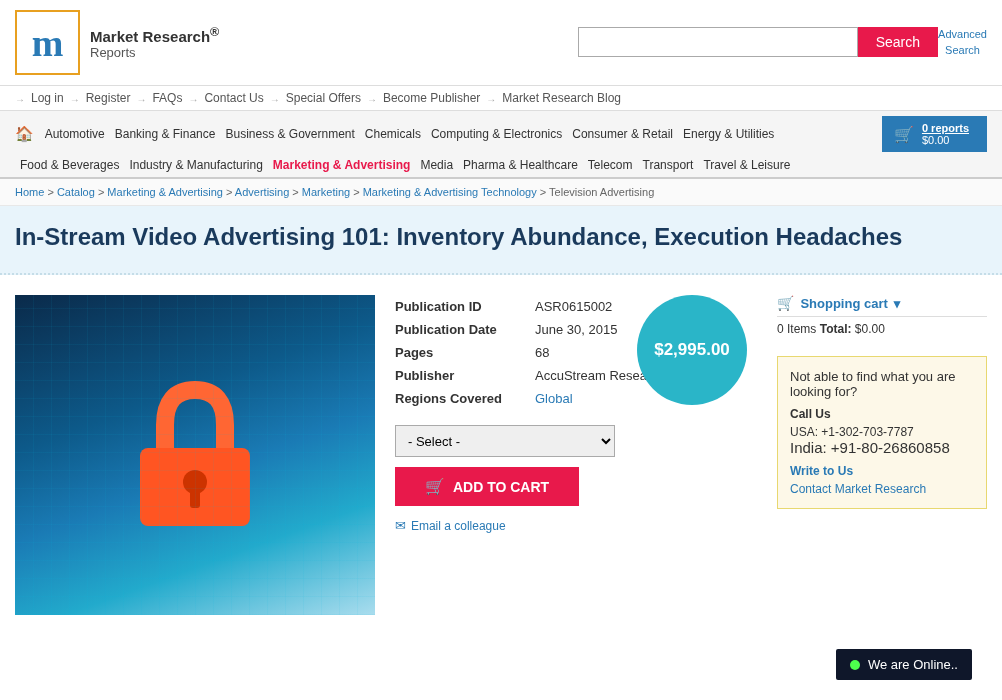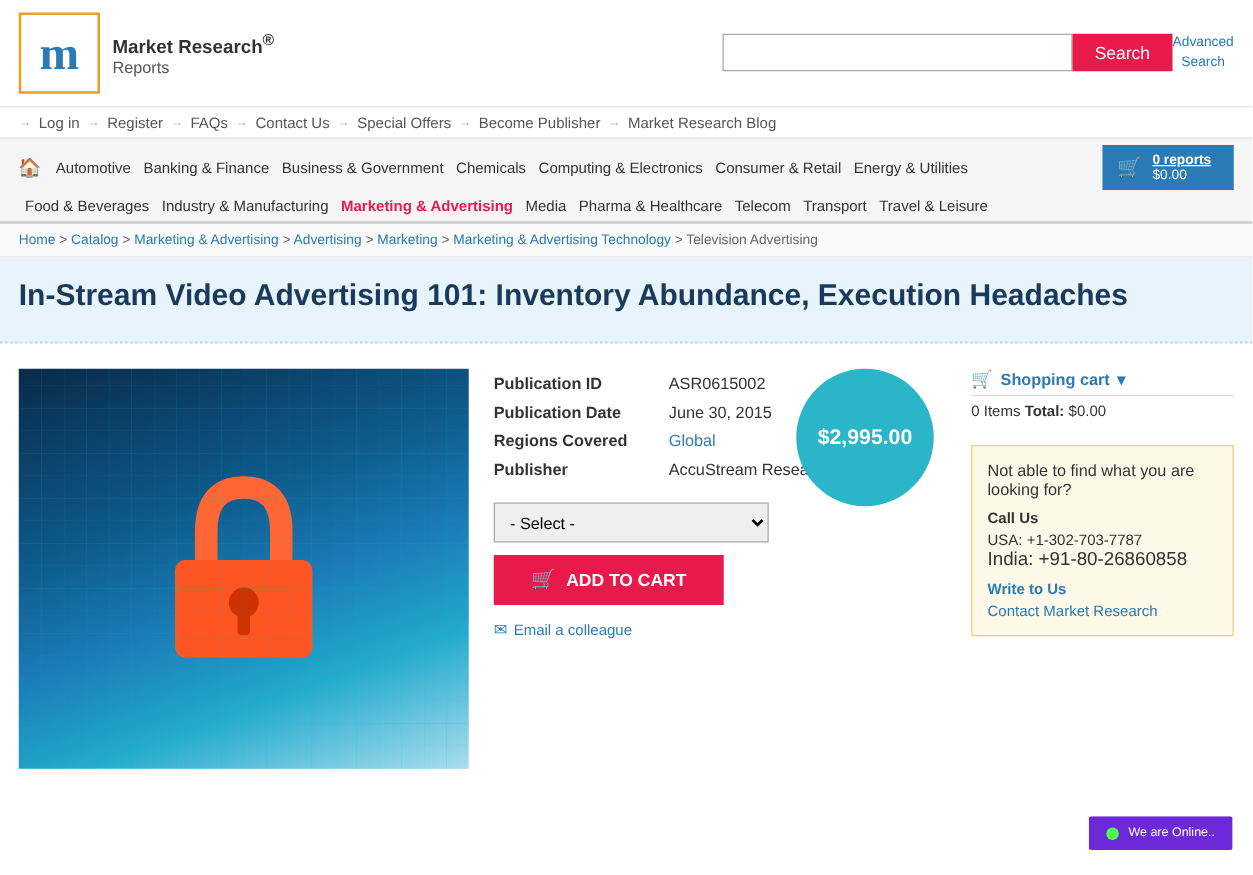--- a/index.html
+++ b/index.html
@@ -125,26 +125,30 @@
         <tbody>
             <tr>
           <td style="font-weight:bold; font-size:13px; padding:4px 10px 4px 0; white-space:nowrap; width:140px;">Publication ID</td>
           <td style="font-size:13px; padding:4px 0;">ASR0615002</td>
         </tr>
         <tr>
           <td style="font-weight:bold; font-size:13px; padding:4px 10px 4px 0; white-space:nowrap;">Publication Date</td>
           <td style="font-size:13px; padding:4px 0;">June 30, 2015</td>
         </tr>
         <tr>
-          <td style="font-weight:bold; font-size:13px; padding:4px 10px 4px 0; white-space:nowrap;">Regions Covered</td>
-          <td style="font-size:13px; padding:4px 0;"><a style="color:#2a7ab5; text-decoration:none;">Global</a></td>
+          <td style="font-weight:bold; font-size:13px; padding:4px 10px 4px 0; white-space:nowrap;">Pages</td>
+          <td style="font-size:13px; padding:4px 0;">68</td>
         </tr>
         <tr>
           <td style="font-weight:bold; font-size:13px; padding:4px 10px 4px 0; white-space:nowrap;">Publisher</td>
           <td style="font-size:13px; padding:4px 0;">AccuStream Research</td>
+        </tr>
+        <tr>
+          <td style="font-weight:bold; font-size:13px; padding:4px 10px 4px 0; white-space:nowrap;">Regions Covered</td>
+          <td style="font-size:13px; padding:4px 0;"><a style="color:#2a7ab5; text-decoration:none;">Global</a></td>
         </tr>
       </tbody>
         </table>
 
       <div style="margin-bottom:10px;">
         <select style="width:220px; height:32px; border:1px solid #aaa; font-size:13px; padding:0 8px;">
           <option>- Select -</option>
         </select>
       </div>
 
@@ -180,16 +184,16 @@
         <div style="font-size:12px; color:#333;">USA: +1-302-703-7787</div>
         <div style="font-size:15px; color:#333;">India: +91-80-26860858</div>
         <a style="color:#2a7ab5; font-size:12px; text-decoration:none; display:block; margin-top:8px; font-weight:bold;">Write to Us</a>
         <a style="color:#2a7ab5; font-size:12px; text-decoration:none; display:block; margin-top:4px;">Contact Market Research</a>
       </div>
     </div>
 
   </div>
 </div>
 
-<div style="position:fixed; bottom:20px; right:16px; background:#6d28d9; color:#fff; padding:8px 14px; font-size:10px; display:flex; align-items:center; gap:8px; border-radius:2px; cursor:pointer; z-index:999;">
+<div style="position:fixed; bottom:20px; right:30px; background:#0f172a; color:#fff; padding:8px 14px; font-size:13px; display:flex; align-items:center; gap:8px; border-radius:2px; cursor:pointer; z-index:999;">
   <span style="width:10px; height:10px; background:#4dff4d; border-radius:50%; display:inline-block;"></span>
   <span>We are Online..</span>
 </div>
 
 </body></html>

